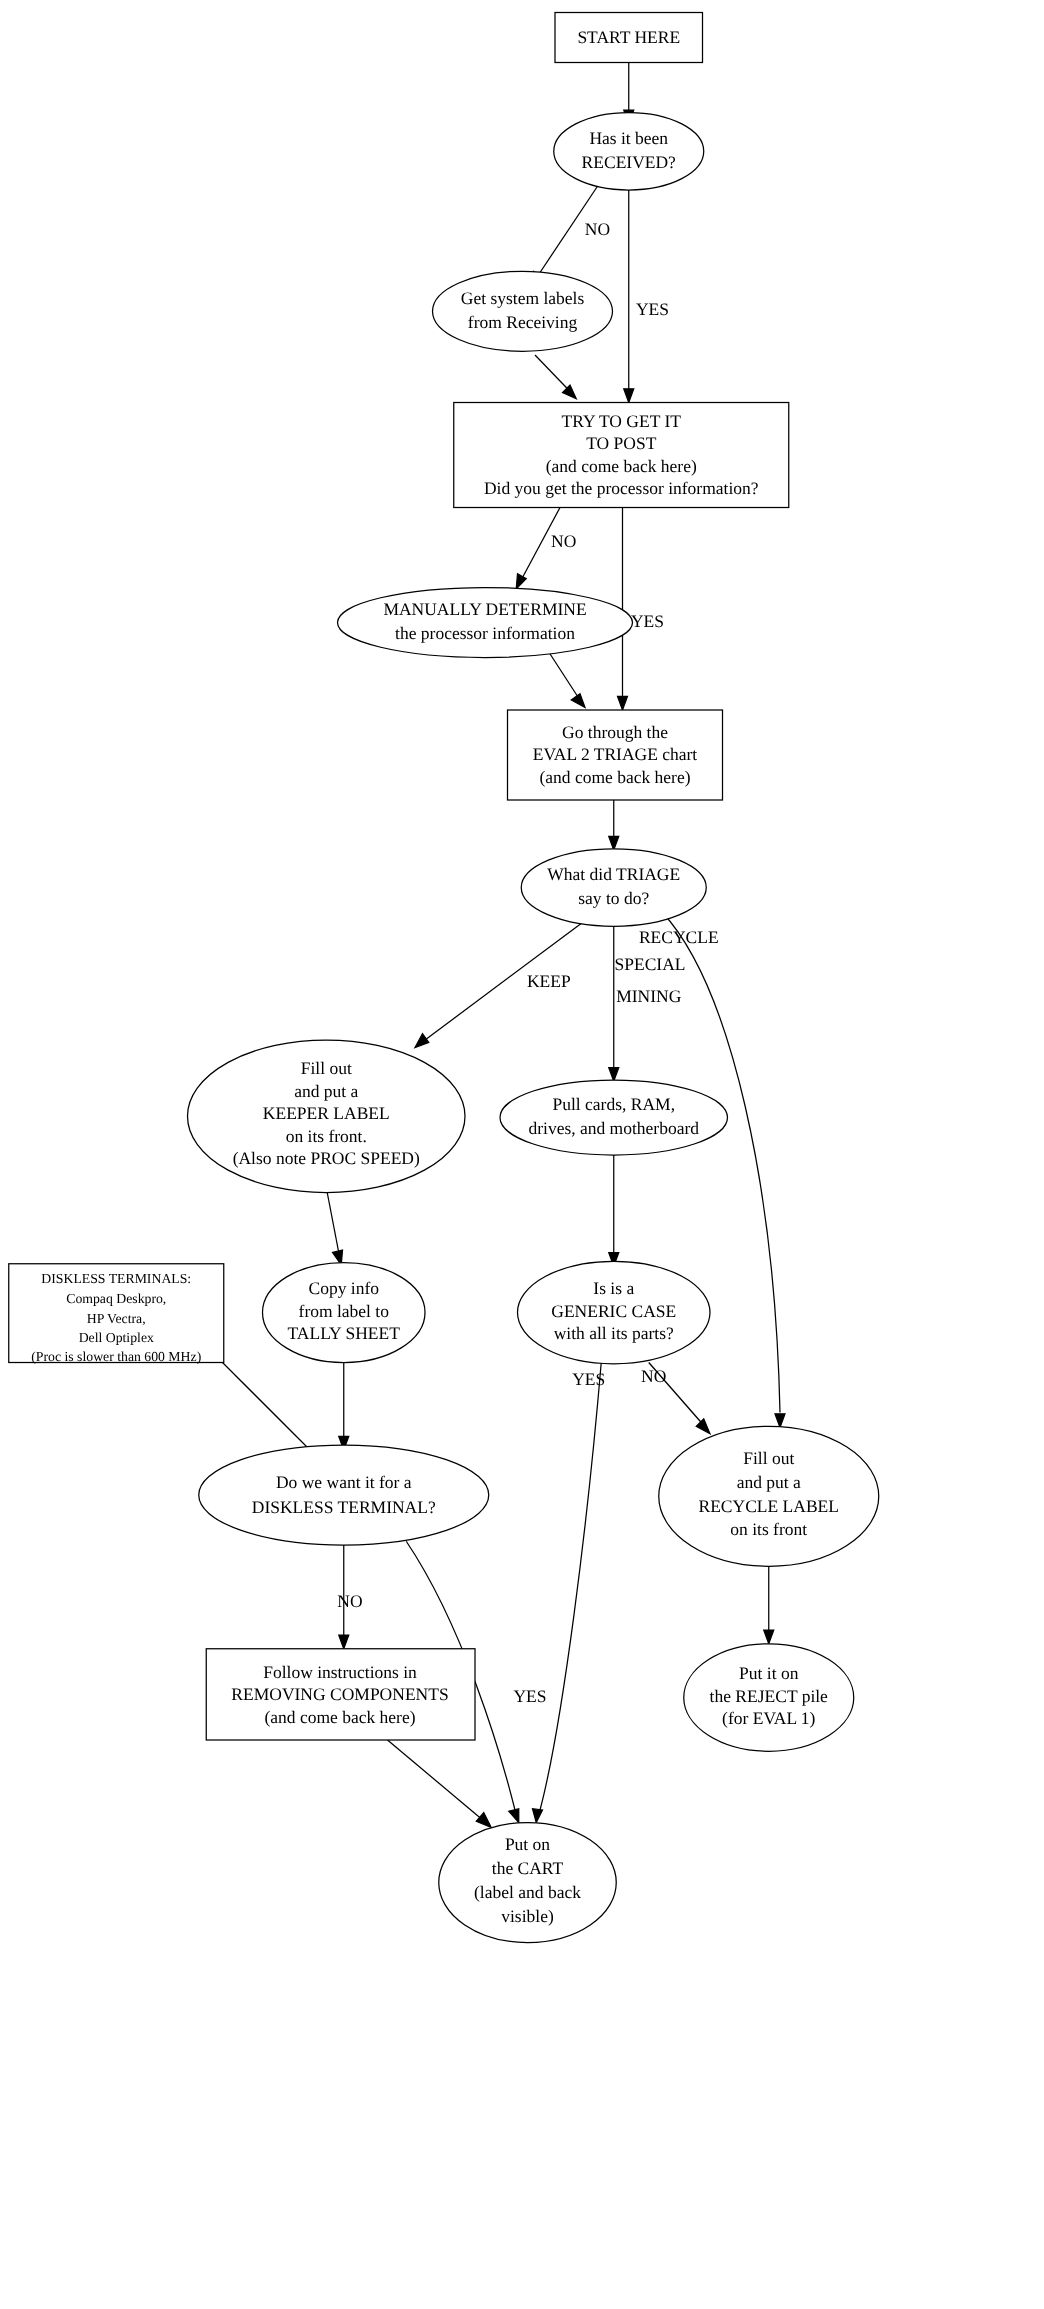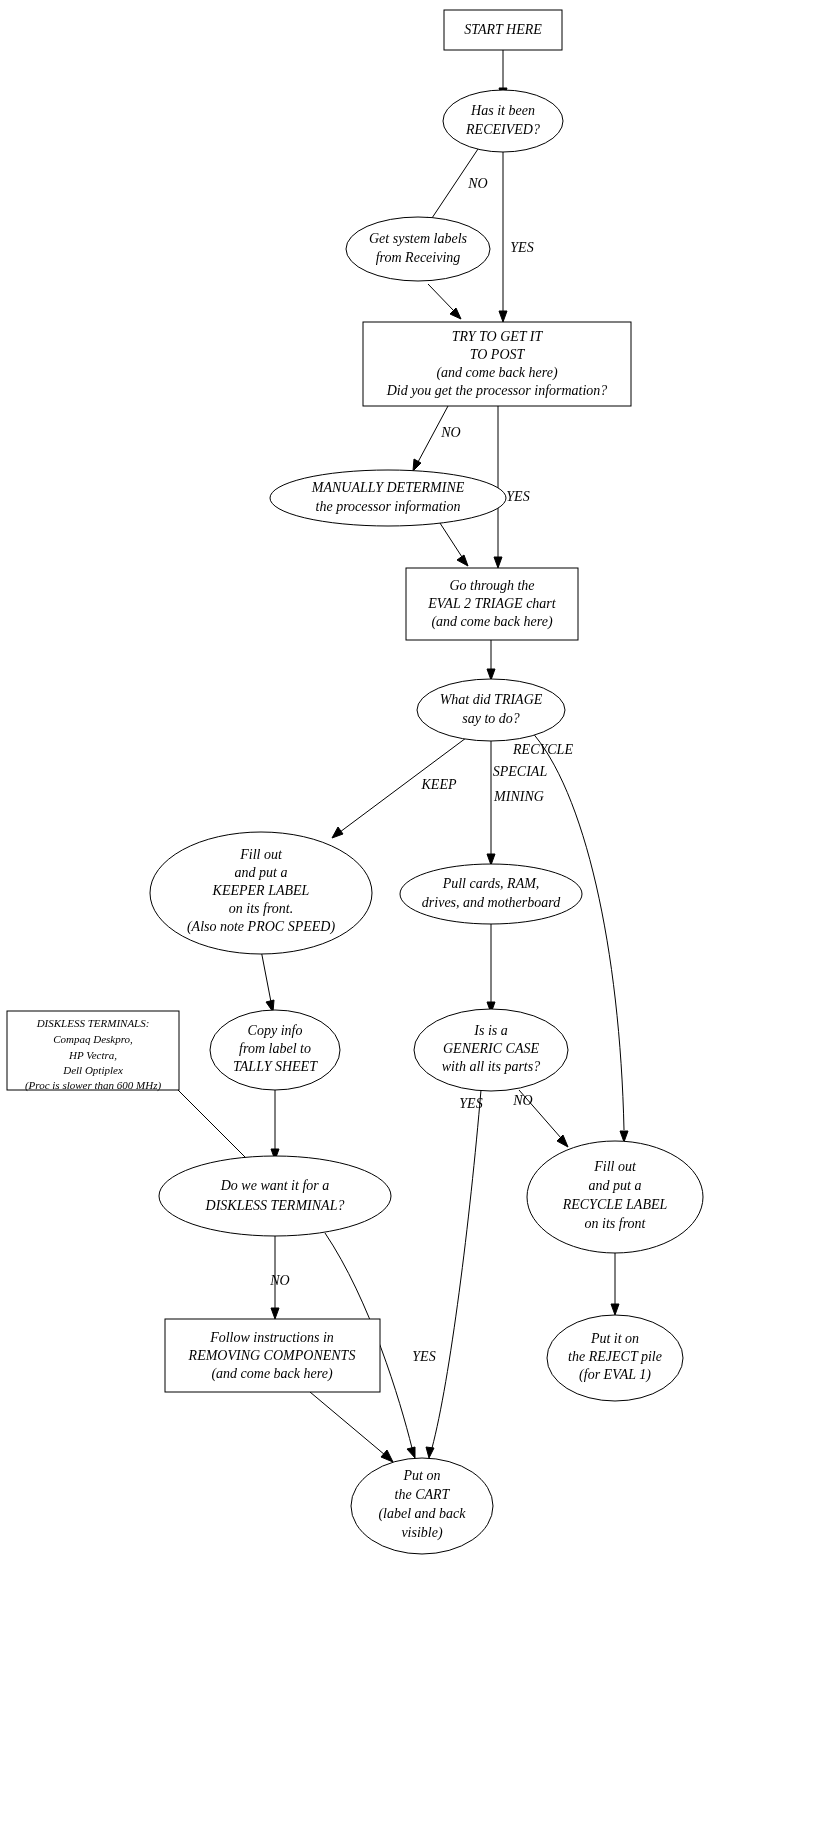--- a/index.html
+++ b/index.html
@@ -12,21 +12,20 @@
     width: 835px;
     height: 1847px;
     font-family: "Liberation Serif", "DejaVu Serif", serif;
     color: #000000;
     overflow: hidden;
   }
   #flowchart-root {
     position: relative;
     width: 711px;
     height: 1847px;
-    font-style: italic;
   }
   svg#flow-svg {
     display: block;
     width: 835px;
     height: 1847px;
     shape-rendering: geometricPrecision;
   }
   .node-shape {
     fill: #ffffff;
     stroke: #000000;

